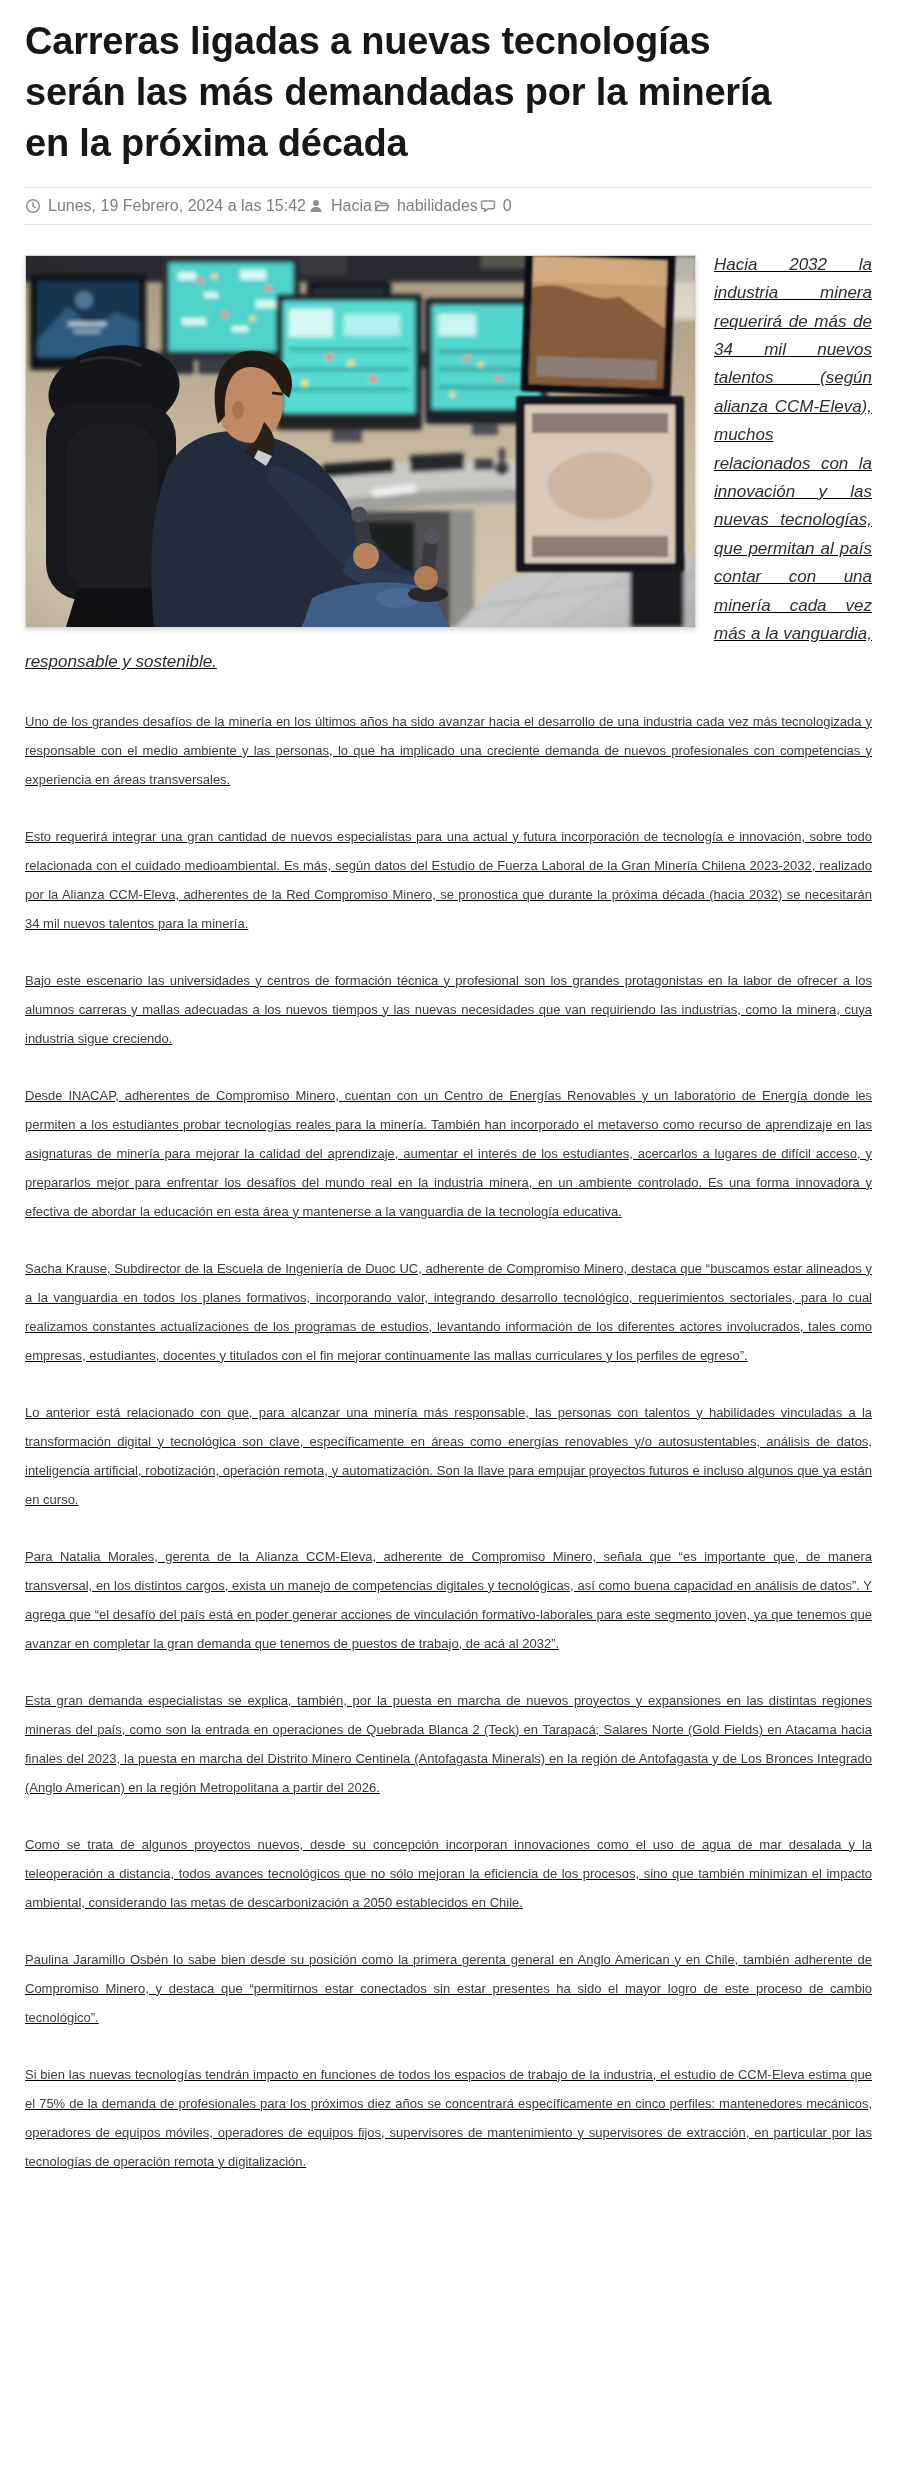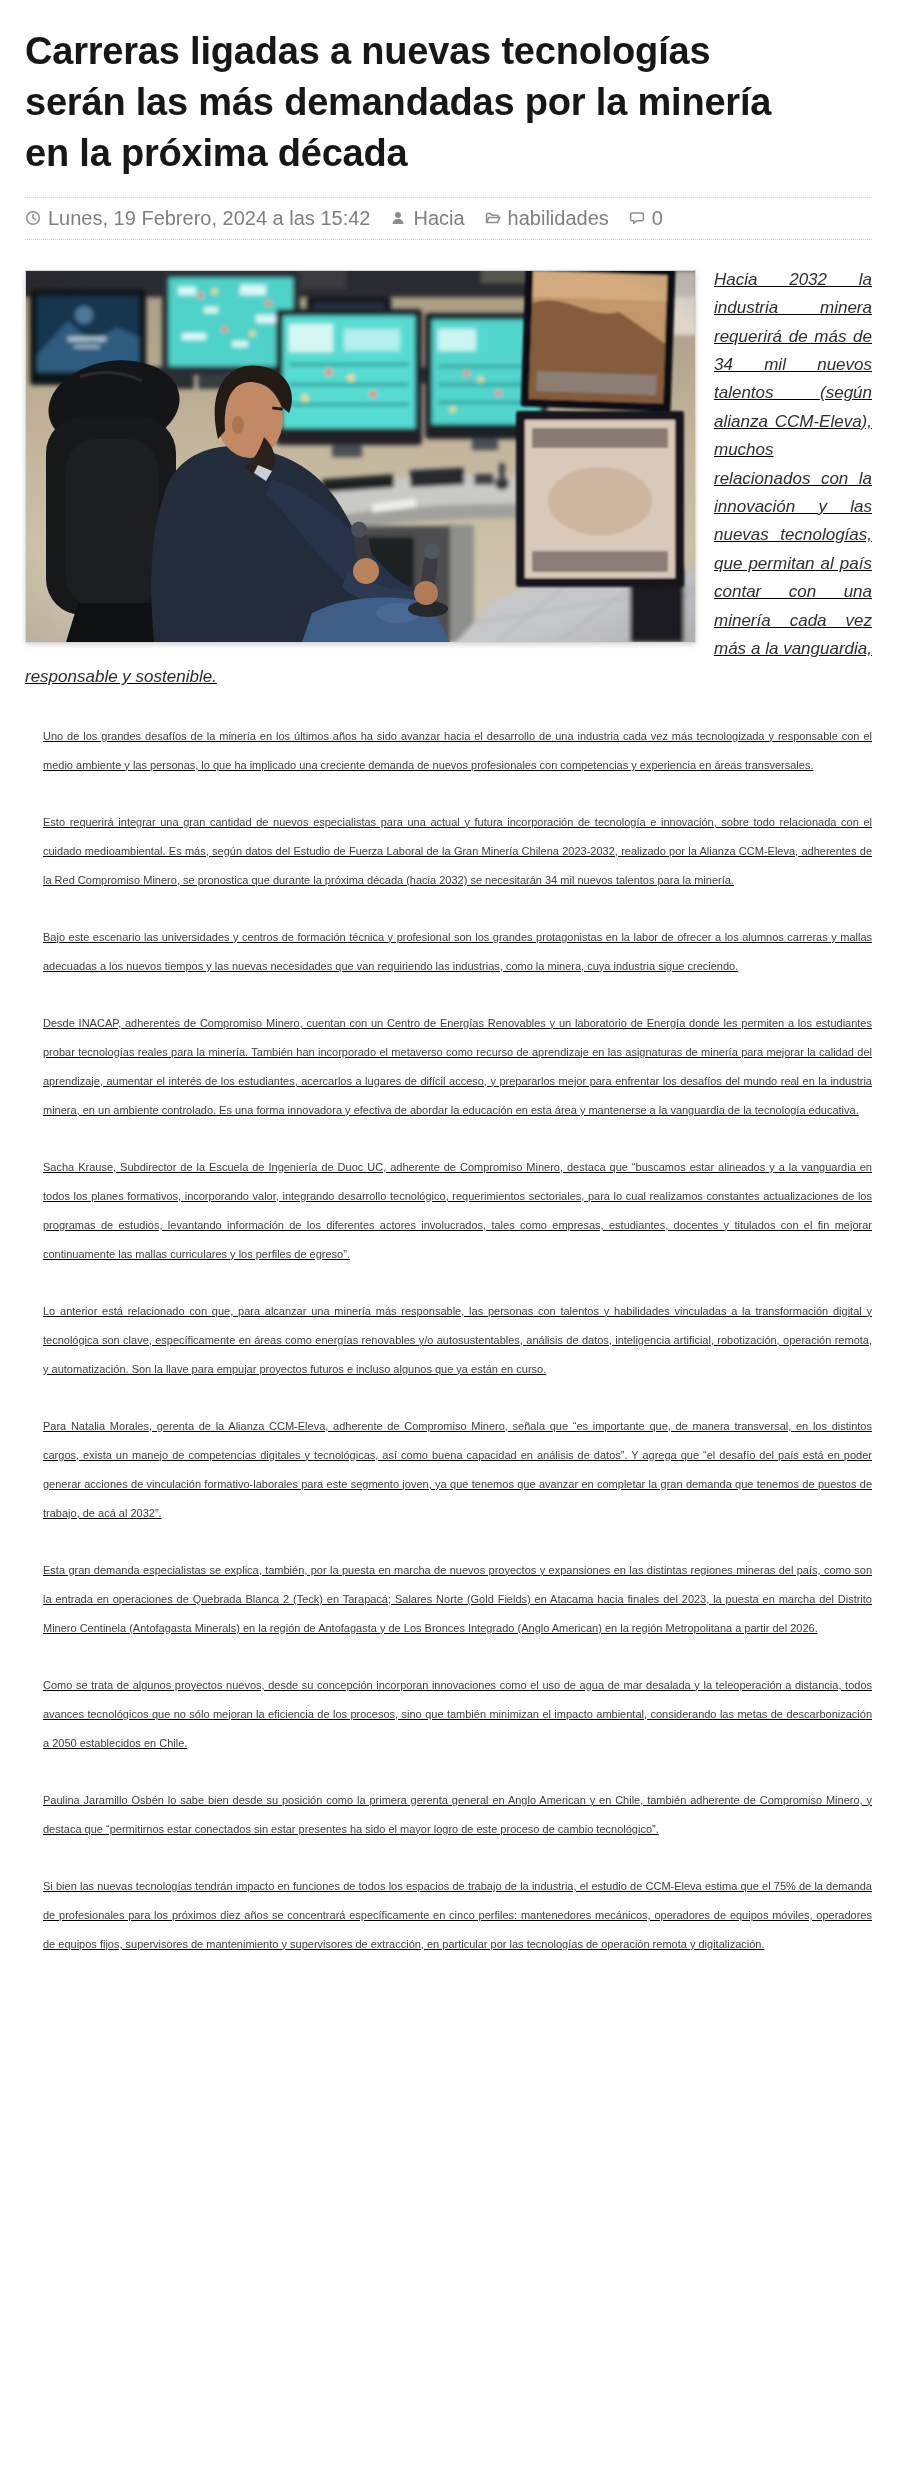--- a/index.html
+++ b/index.html
@@ -1,37 +1,37 @@
 <!DOCTYPE html>
 <html lang="es"><head>
 <meta charset="utf-8">
 <style>
   html,body{margin:0;padding:0;background:#ffffff;}
   body{width:897px;font-family:"Liberation Sans",sans-serif;-webkit-font-smoothing:antialiased;}
-  .page{padding:18px 25px 26px 25px;}
+  .page{padding:8px 25px 26px 25px;}
 
   h1.title{
     margin:8px 0 18px 0;
     max-width:790px;
     font-size:38px;
     line-height:1.34;
     font-weight:700;
     color:#171717;
     letter-spacing:-0.2px;
   }
 
   .meta{
     border-top:1px dotted #cdcdcd;
     border-bottom:1px dotted #cdcdcd;
     padding:9px 0;
     display:flex;
     align-items:center;
-    gap:20px;
+    gap:2px;
     color:#7f7f7f;
-    font-size:20px;
+    font-size:16px;
   }
   .meta-item{display:inline-flex;align-items:center;gap:7px;white-space:nowrap;}
   .meta-item svg{width:16px;height:16px;flex:none;display:block;}
   .i-stroke{fill:none;stroke:#8d8d8d;stroke-width:1.5;stroke-linecap:round;stroke-linejoin:round;}
   .i-fill{fill:#8d8d8d;stroke:none;}
 
   .content{margin-top:26px;text-decoration:underline;}
   figure.photo{
     float:left;
     width:669px;height:371px;
@@ -47,22 +47,22 @@
     margin:0;
     font-style:italic;
     font-size:17px;
     line-height:28.4px;
     text-align:justify;
     color:#2e2e2e;
   }
 
   .body{clear:both;padding-top:30px;}
   .body p{
-    margin:0 0 28px 18px;
-    font-size:11px;
+    margin:0 0 28px 0;
+    font-size:13px;
     line-height:29px;
     text-align:justify;
     color:#3d3d3d;
   }
   .body p:last-child{margin-bottom:0;}
 </style>
 </head>
 <body>
 
 <div class="page">

